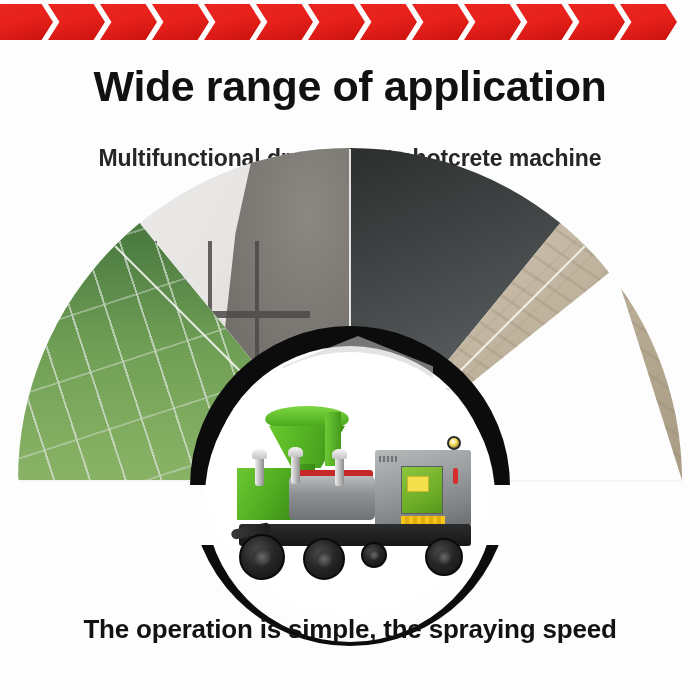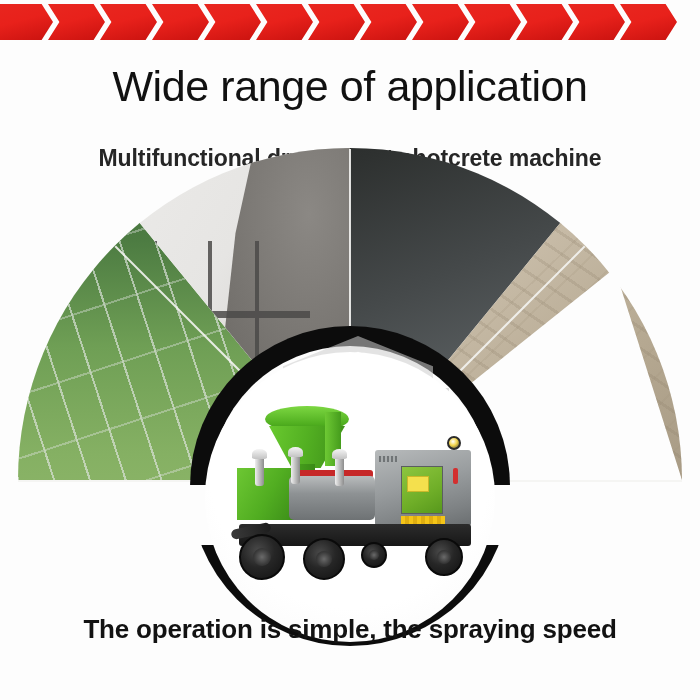--- a/index.html
+++ b/index.html
@@ -28,21 +28,21 @@
   }
   .chev:first-child{
     -webkit-clip-path:polygon(0 0, 80% 0, 100% 50%, 80% 100%, 0 100%);
     clip-path:polygon(0 0, 80% 0, 100% 50%, 80% 100%, 0 100%);
   }
 
   
   #page-title{
     position:absolute; top:62px; left:0; width:700px;
     text-align:center;
-    font-size:43px; font-weight:normal; color:#111;
+    font-size:43px; font-weight:bold; color:#111;
     letter-spacing:-0.4px;
   }
   #page-subtitle{
     position:absolute; top:145px; left:0; width:700px;
     text-align:center;
     font-size:23px; font-weight:bold; color:#262626;
     letter-spacing:-0.1px;
   }
 
   

